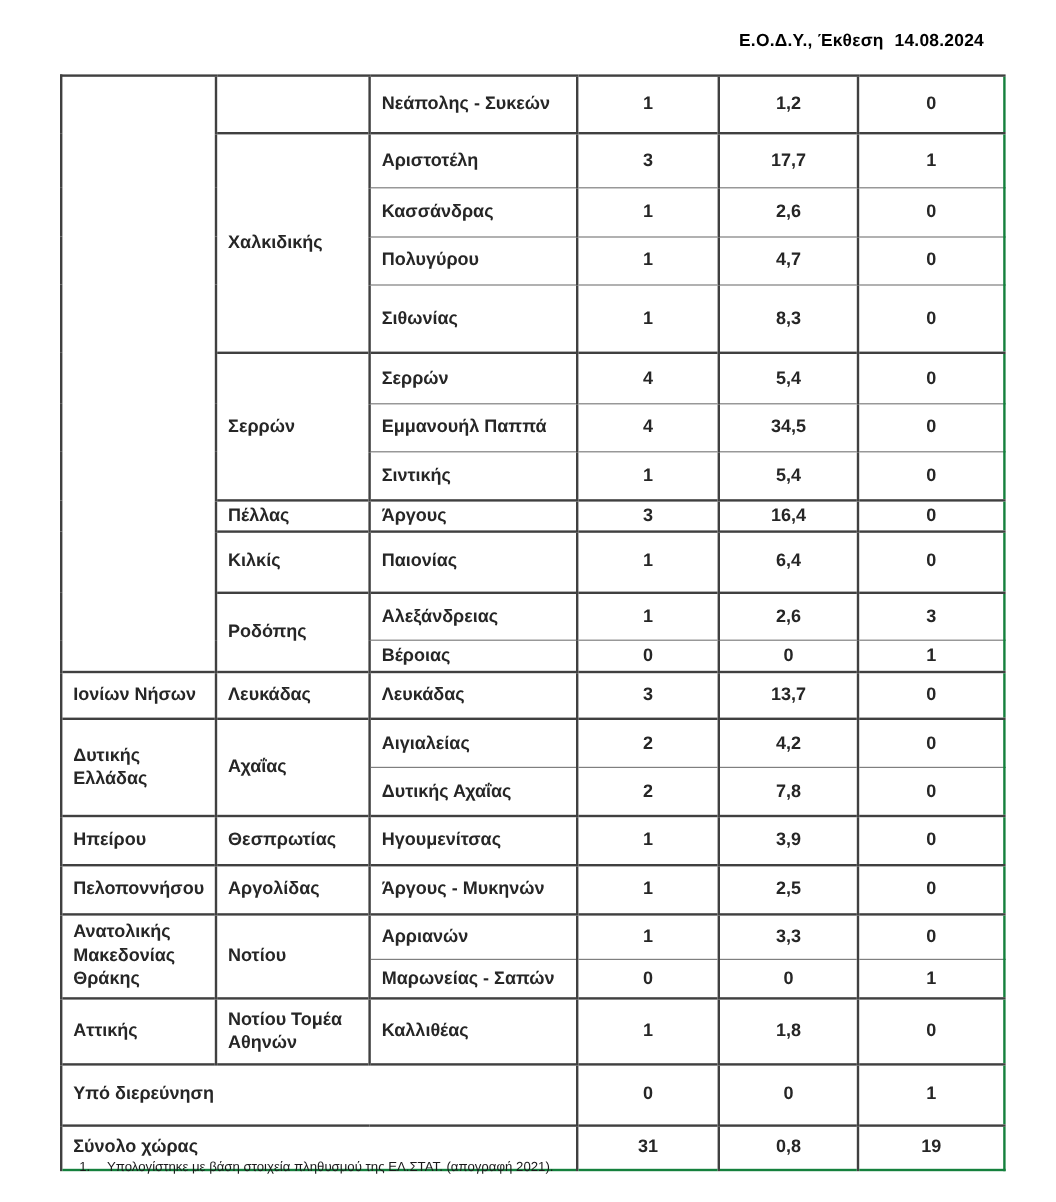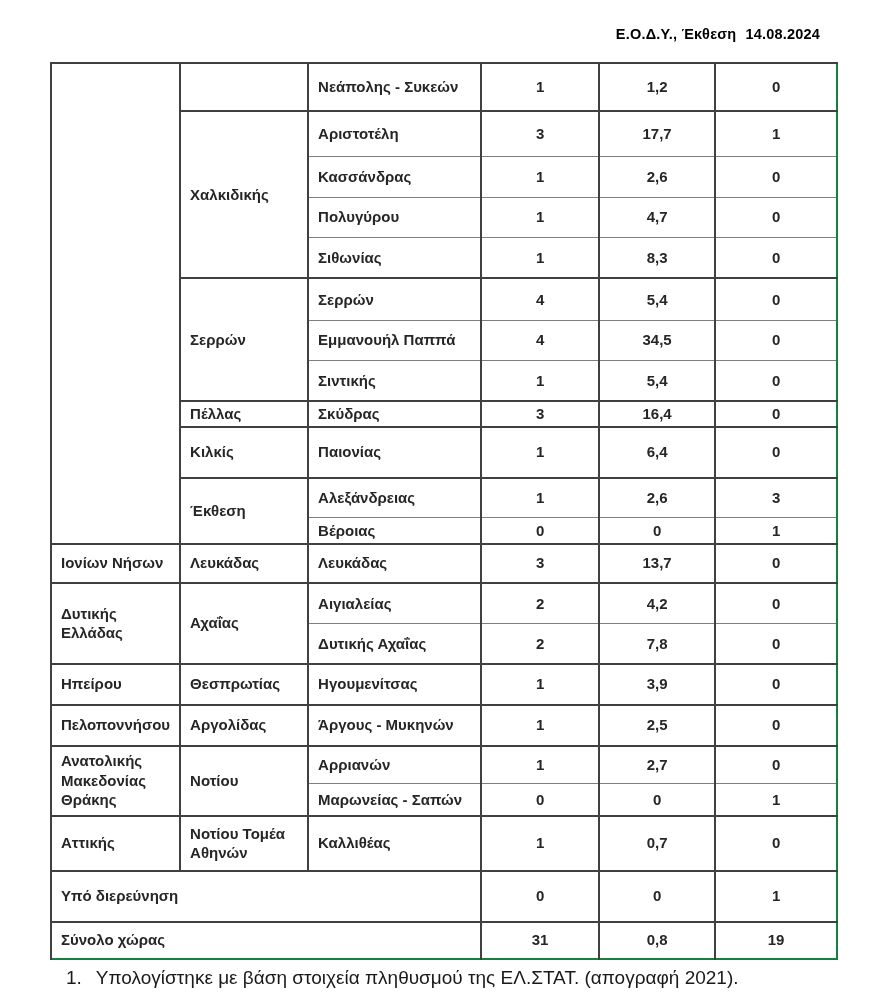--- a/index.html
+++ b/index.html
@@ -37,21 +37,21 @@
     vertical-align:middle;
     line-height:1.3;
     overflow:hidden;
   }
   table.cases td.thin { border-top:1px solid #7f7f7f; }
   table.cases td.num { text-align:center; padding:2px 4px; }
   table.cases td.txt { text-align:left; }
   .footnote {
     position:absolute;
     left:66px; top:967px;
-    font-size:19px;
+    font-size:11px;
     color:#1a1a1a;
     font-weight:normal;
   }
   .footnote .fn-text { margin-left:14px; }
 </style>
 </head>
 <body>
 
 <div class="page">
 
@@ -89,21 +89,21 @@
         <td class="num thin">1</td>
         <td class="num thin">2,6</td>
         <td class="num thin">0</td>
       </tr>
       <tr style="height:40px">
         <td class="txt thin">Πολυγύρου</td>
         <td class="num thin">1</td>
         <td class="num thin">4,7</td>
         <td class="num thin">0</td>
       </tr>
-      <tr style="height:41px">
+      <tr style="height:57px">
         <td class="txt thin">Σιθωνίας</td>
         <td class="num thin">1</td>
         <td class="num thin">8,3</td>
         <td class="num thin">0</td>
       </tr>
       <tr style="height:42px">
         <td class="txt" rowspan="3">Σερρών</td>
         <td class="txt">Σερρών</td>
         <td class="num">4</td>
         <td class="num">5,4</td>
@@ -116,34 +116,34 @@
         <td class="num thin">0</td>
       </tr>
       <tr style="height:41px">
         <td class="txt thin">Σιντικής</td>
         <td class="num thin">1</td>
         <td class="num thin">5,4</td>
         <td class="num thin">0</td>
       </tr>
       <tr style="height:24px">
         <td class="txt">Πέλλας</td>
-        <td class="txt">Σκύδρας</td>
+        <td class="txt">Άργους</td>
         <td class="num">3</td>
         <td class="num">16,4</td>
         <td class="num">0</td>
       </tr>
       <tr style="height:51px">
         <td class="txt">Κιλκίς</td>
         <td class="txt">Παιονίας</td>
         <td class="num">1</td>
         <td class="num">6,4</td>
         <td class="num">0</td>
       </tr>
       <tr style="height:40px">
-        <td class="txt" rowspan="2">Έκθεση</td>
+        <td class="txt" rowspan="2">Ροδόπης</td>
         <td class="txt">Αλεξάνδρειας</td>
         <td class="num">1</td>
         <td class="num">2,6</td>
         <td class="num">3</td>
       </tr>
       <tr style="height:26px">
         <td class="txt thin">Βέροιας</td>
         <td class="num thin">0</td>
         <td class="num thin">0</td>
         <td class="num thin">1</td>
@@ -184,35 +184,35 @@
         <td class="txt">Άργους - Μυκηνών</td>
         <td class="num">1</td>
         <td class="num">2,5</td>
         <td class="num">0</td>
       </tr>
       <tr style="height:38px">
         <td class="txt" rowspan="2">Ανατολικής Μακεδονίας Θράκης</td>
         <td class="txt" rowspan="2">Νοτίου</td>
         <td class="txt">Αρριανών</td>
         <td class="num">1</td>
-        <td class="num">2,7</td>
+        <td class="num">3,3</td>
         <td class="num">0</td>
       </tr>
       <tr style="height:32px">
         <td class="txt thin">Μαρωνείας - Σαπών</td>
         <td class="num thin">0</td>
         <td class="num thin">0</td>
         <td class="num thin">1</td>
       </tr>
       <tr style="height:55px">
         <td class="txt">Αττικής</td>
         <td class="txt">Νοτίου Τομέα Αθηνών</td>
         <td class="txt">Καλλιθέας</td>
         <td class="num">1</td>
-        <td class="num">0,7</td>
+        <td class="num">1,8</td>
         <td class="num">0</td>
       </tr>
       <tr style="height:51px">
         <td class="txt" colspan="3">Υπό διερεύνηση</td>
         <td class="num">0</td>
         <td class="num">0</td>
         <td class="num">1</td>
       </tr>
       <tr style="height:37px">
         <td class="txt" colspan="3">Σύνολο χώρας</td>

